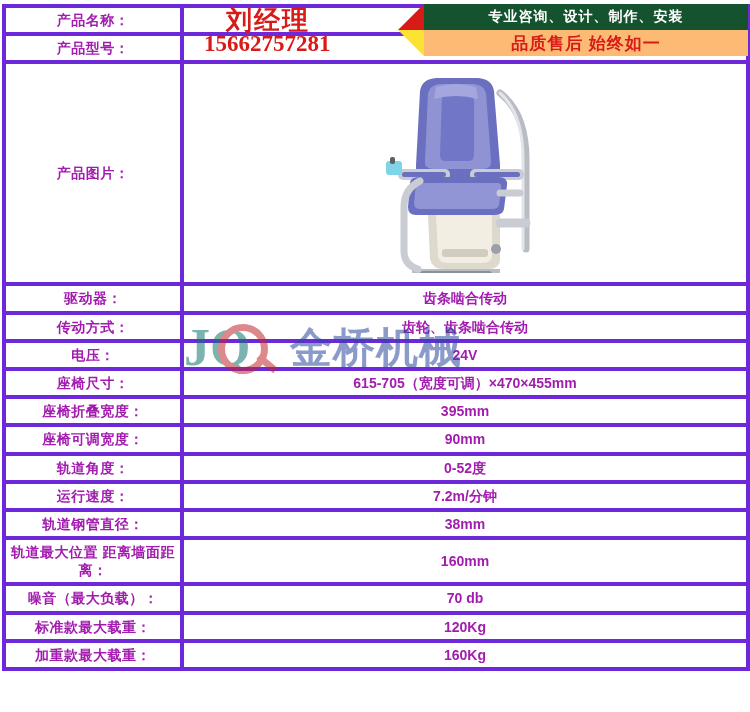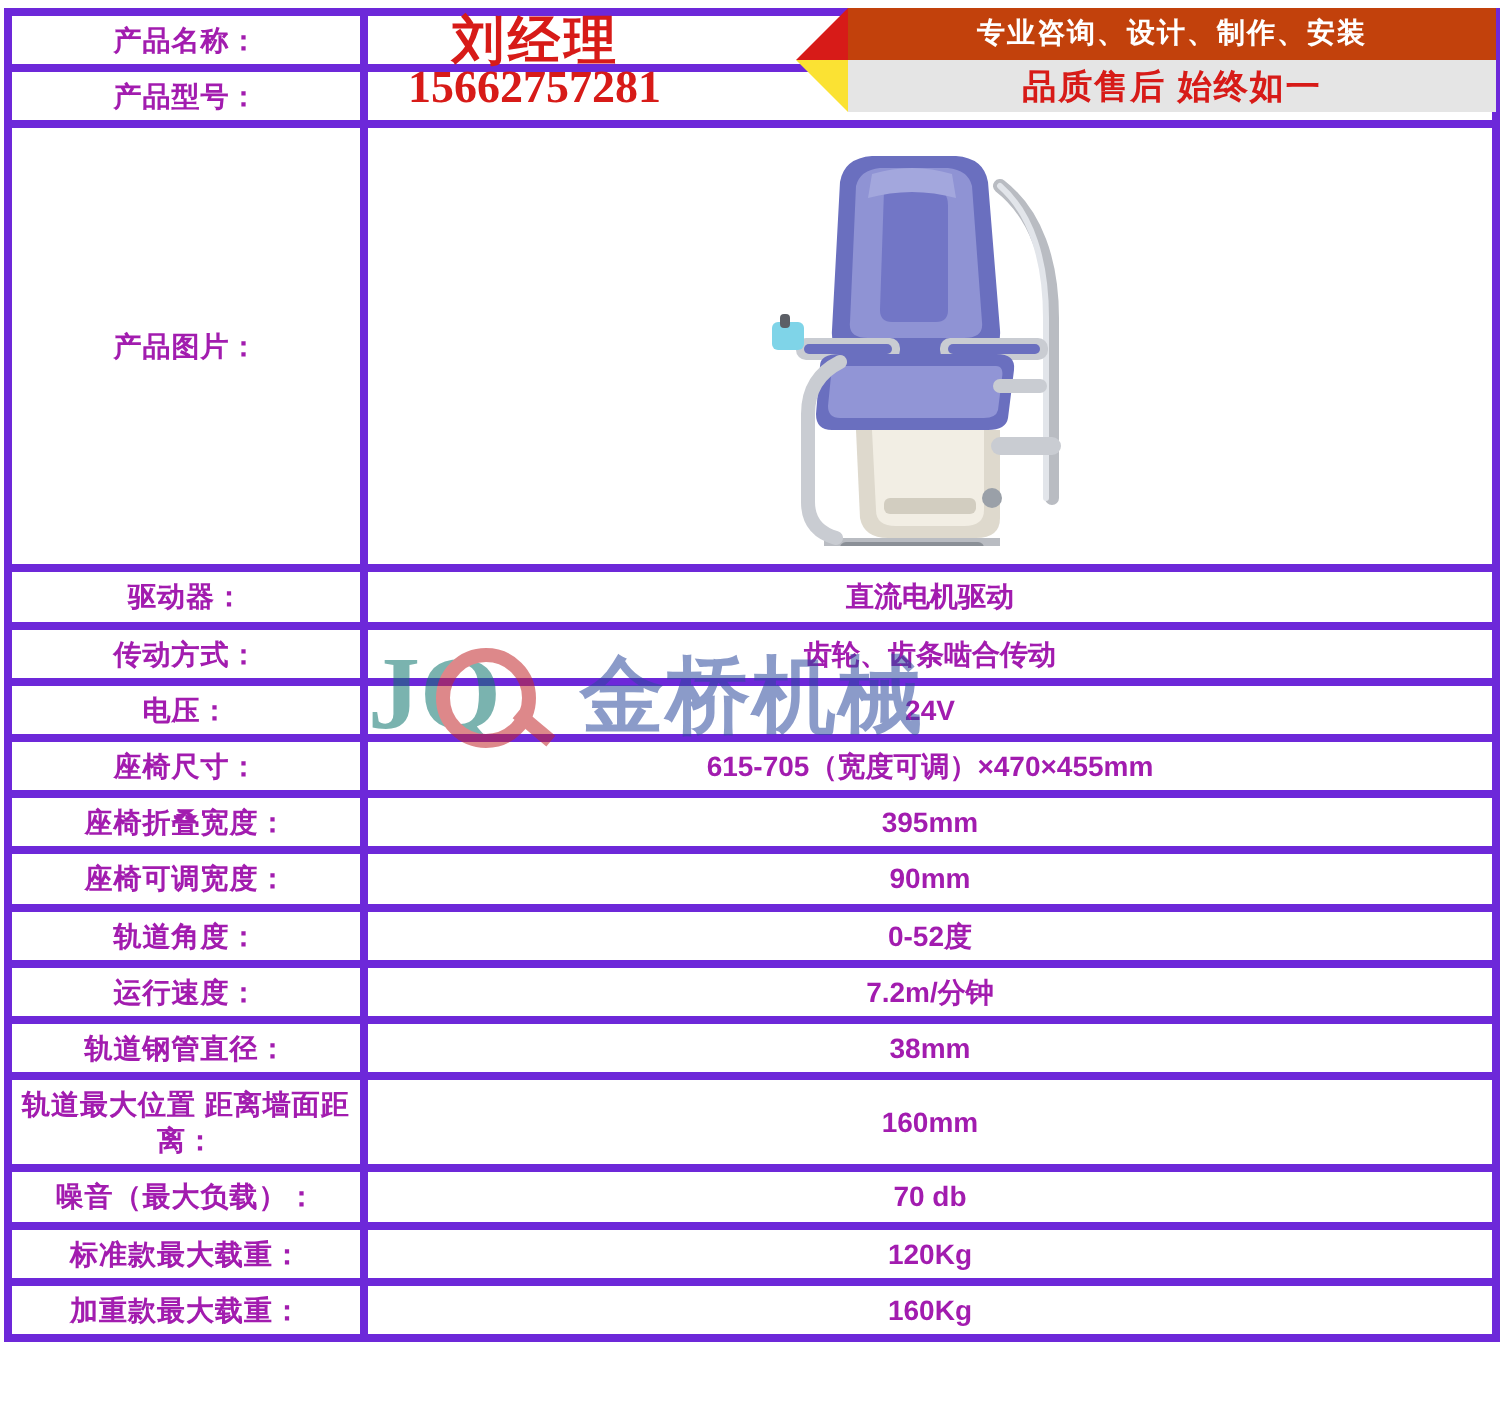--- a/index.html
+++ b/index.html
@@ -48,30 +48,30 @@
   
   .banner{
     position:absolute;
     left:424px;top:4px;
     width:324px;height:52px;
     z-index:6;
     pointer-events:none;
   }
   .banner .b1{
     position:absolute;left:0;top:0;width:324px;height:26px;
-    background:#c2410c;
+    background:#14532d;
     color:#ffffff;
     font-size:14px;
     font-weight:bold;
     display:flex;align-items:center;justify-content:center;
     letter-spacing:1px;
   }
   .banner .b2{
     position:absolute;left:0;top:26px;width:324px;height:26px;
-    background:#e5e5e5;
+    background:#fdba74;
     color:#d71b18;
     font-size:17px;
     font-weight:bold;
     display:flex;align-items:center;justify-content:center;
     letter-spacing:1px;
   }
   .banner .notch{
     position:absolute;left:-26px;top:0;
     width:0;height:0;
     border-top:26px solid transparent;
@@ -211,21 +211,21 @@
             <path d="M62 196 L150 196 L150 206 Q150 212 140 212 L72 212 Q62 212 62 204 Z" fill="#b9bcc2"></path>
             <rect x="70" y="198" width="72" height="9" rx="3" fill="#8b9097"></rect>
 
             <path d="M70 108 Q54 116 54 134 L54 178 Q54 192 68 196" stroke="#c9ccd2" stroke-width="7" fill="none" stroke-linecap="round"></path>
           </svg>
 
         </td>
       </tr>
       <tr>
         <td class="label">驱动器：</td>
-        <td class="value">直流电机驱动</td>
+        <td class="value">齿条啮合传动</td>
       </tr>
       <tr>
         <td class="label">传动方式：</td>
         <td class="value">齿轮、齿条啮合传动</td>
       </tr>
       <tr>
         <td class="label">电压：</td>
         <td class="value">24V</td>
       </tr>
       <tr>

